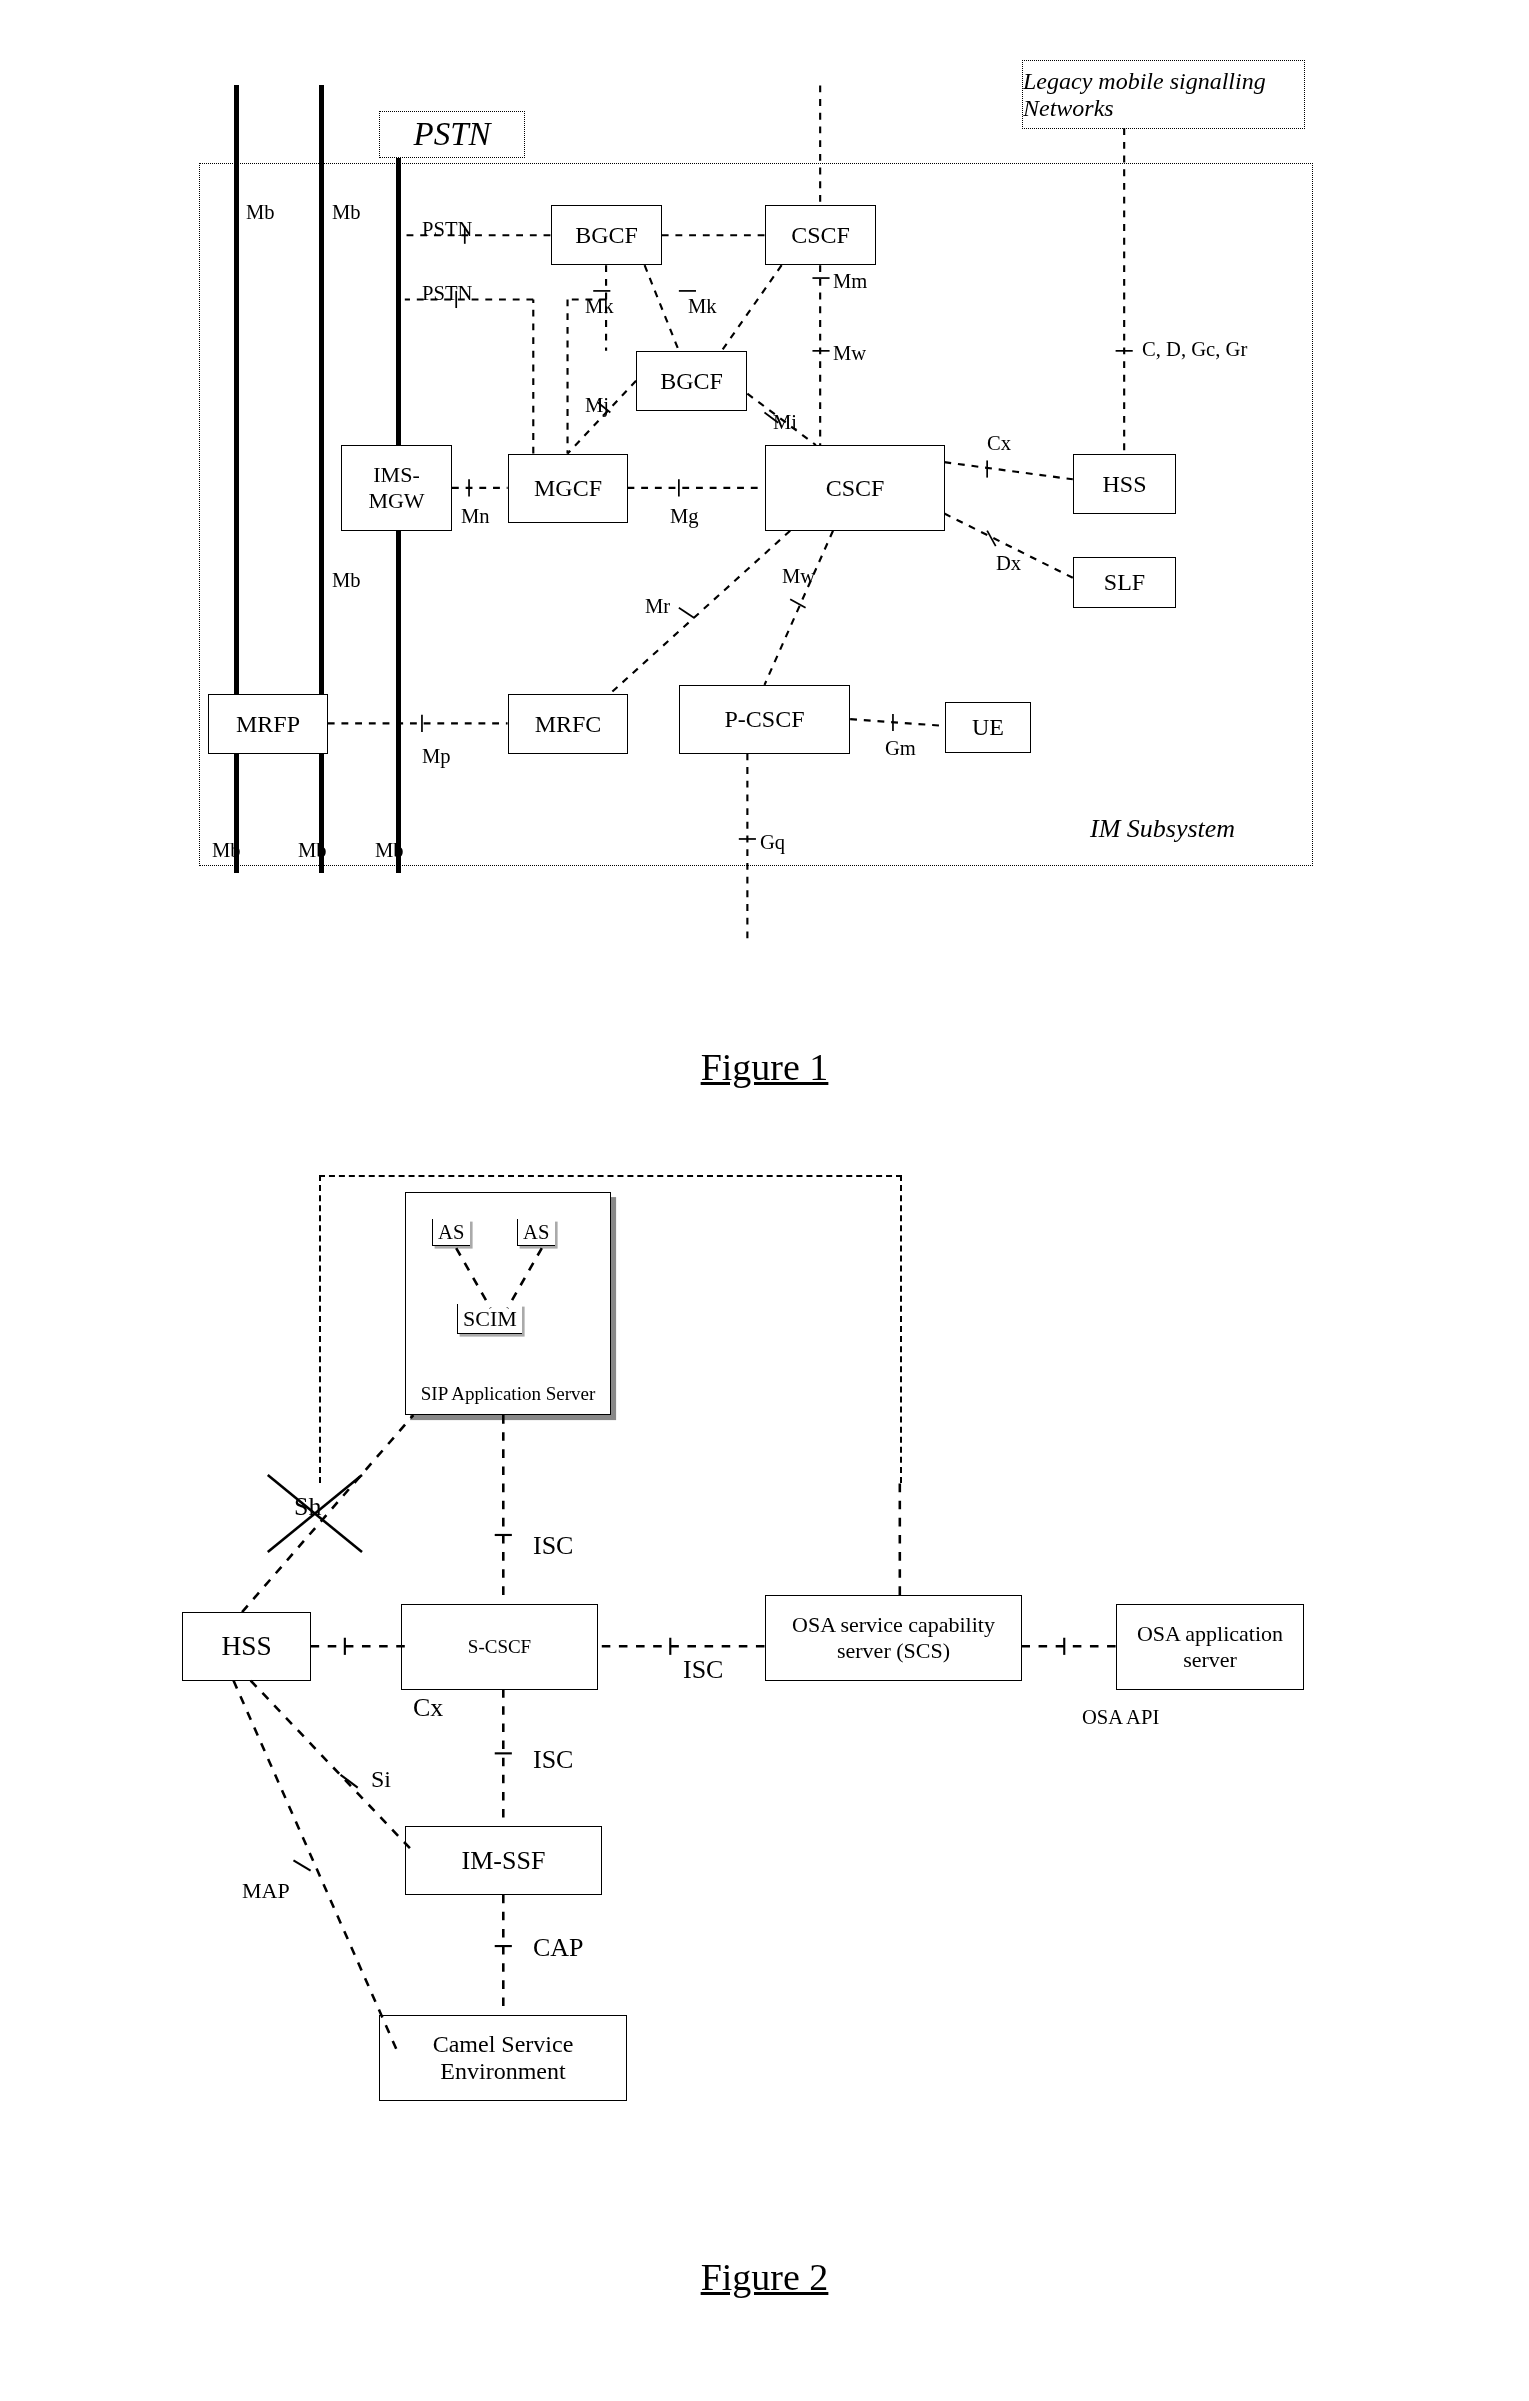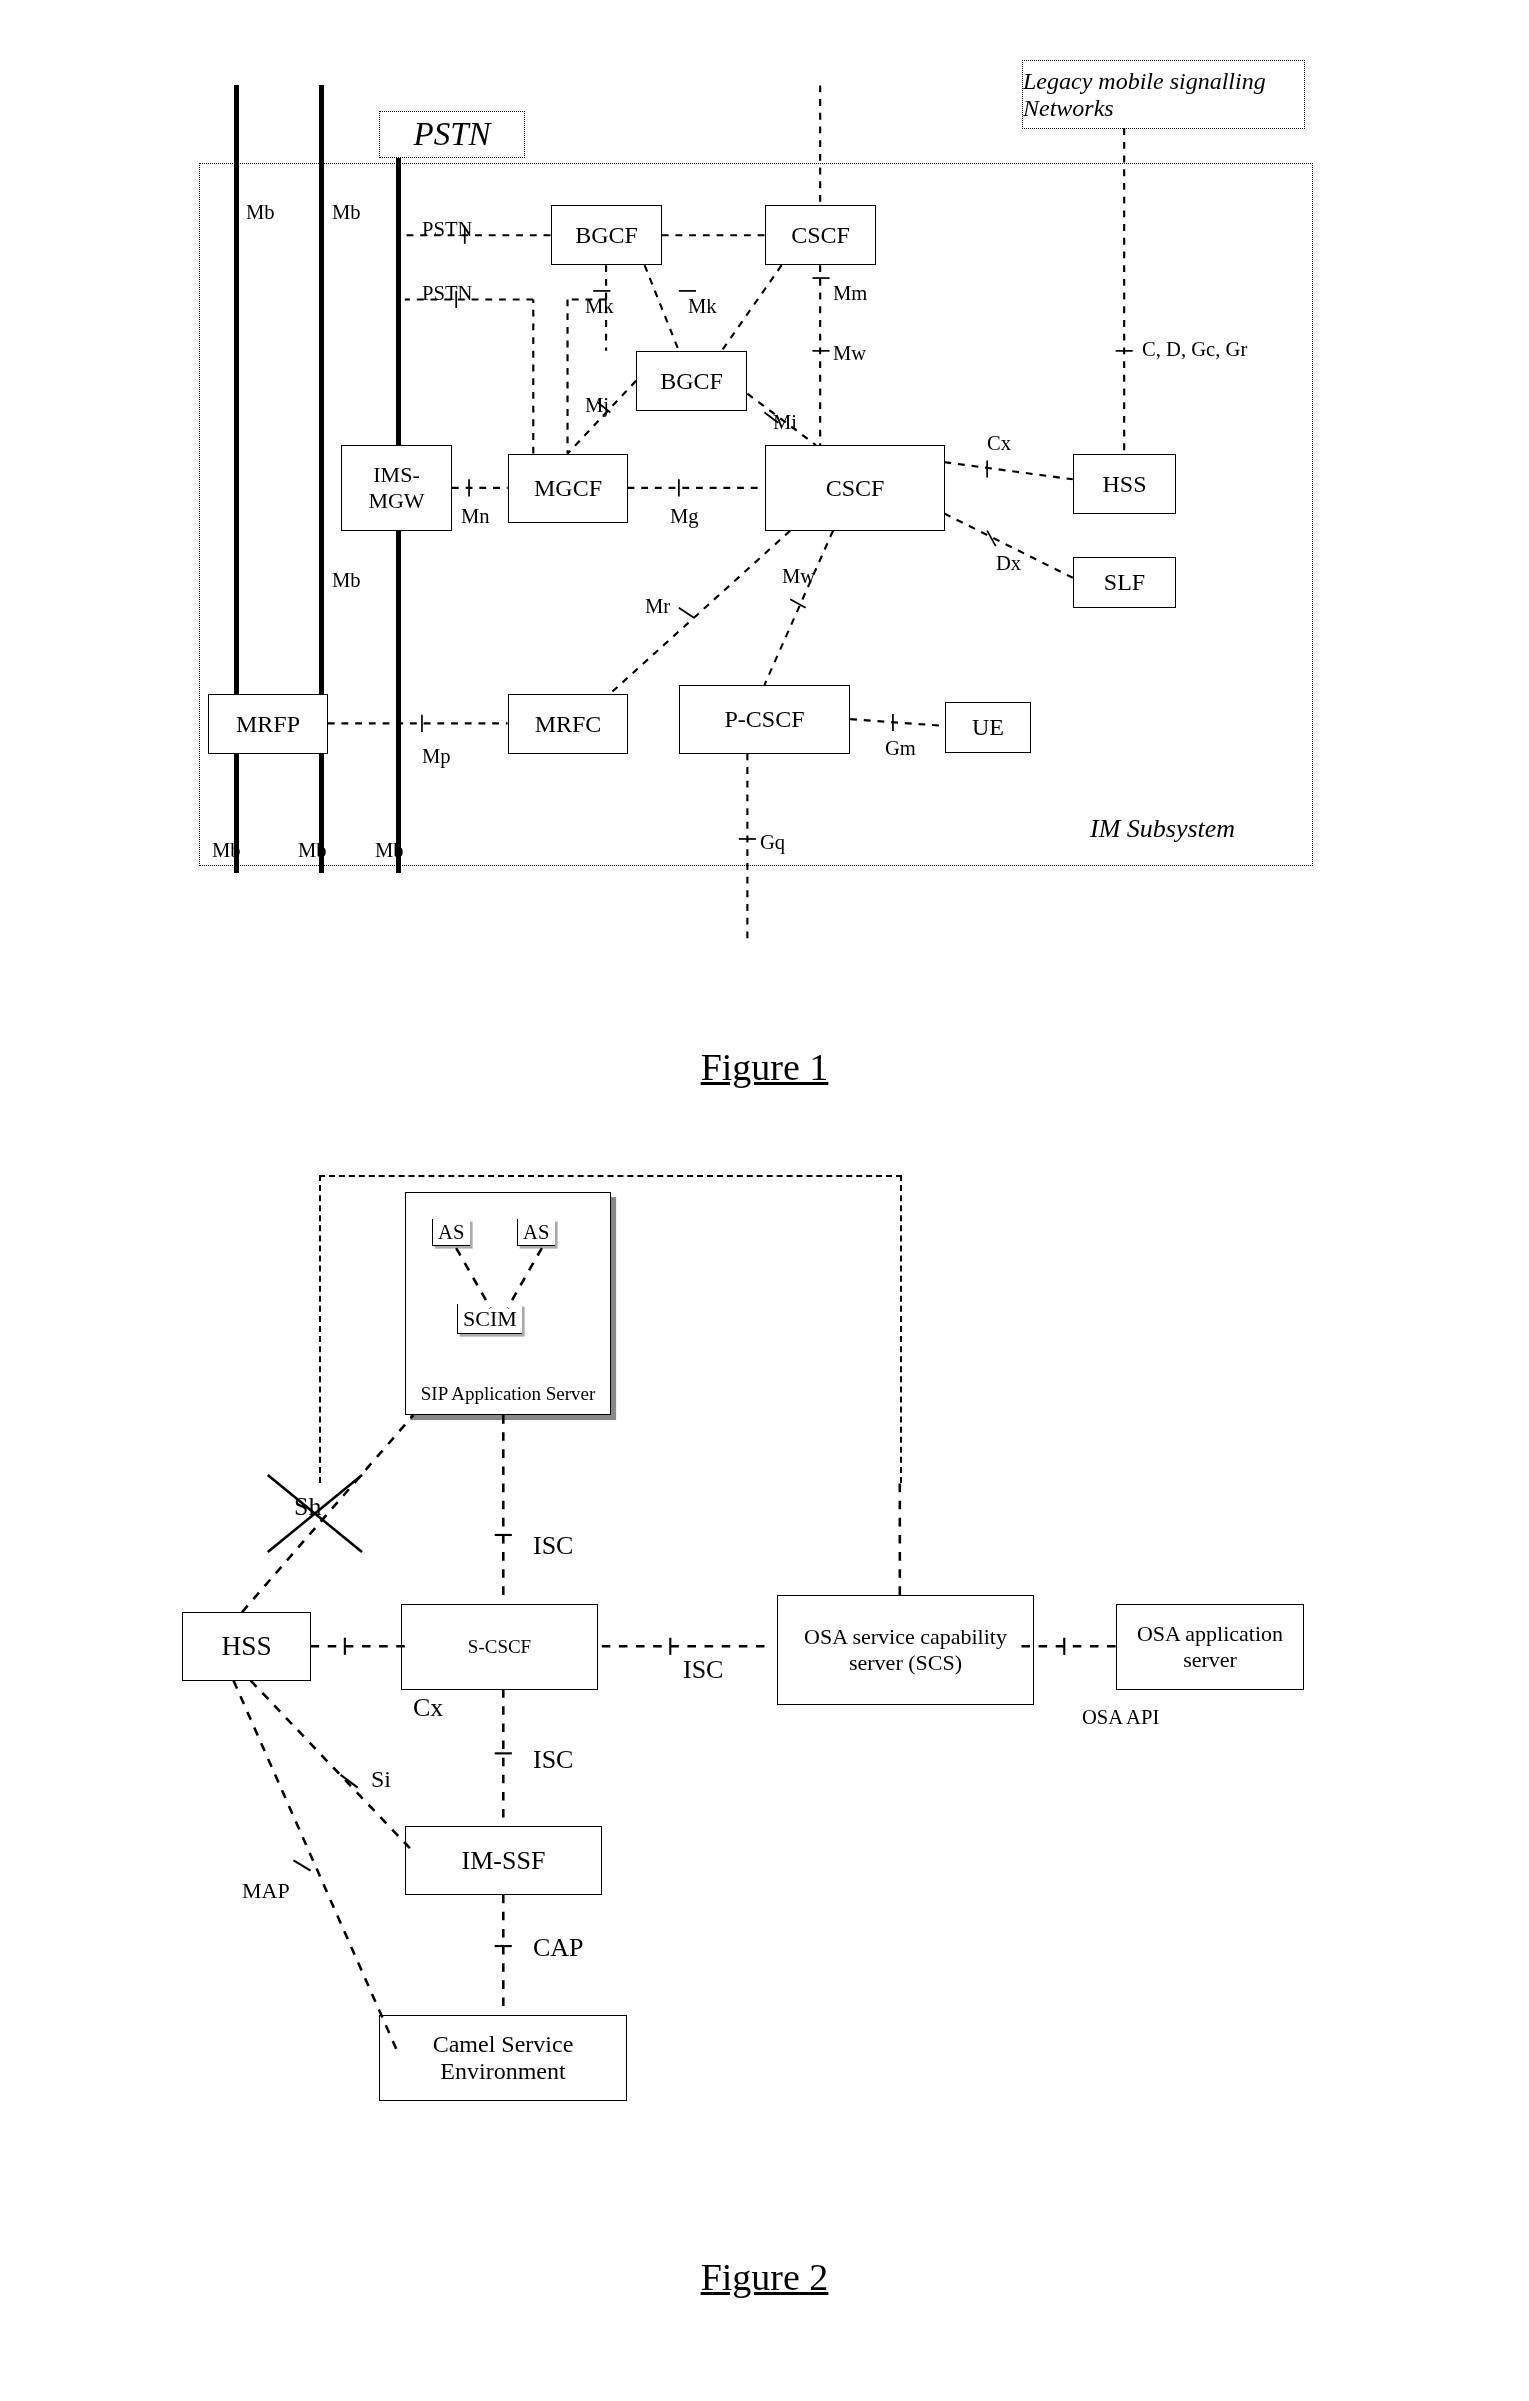--- a/index.html
+++ b/index.html
@@ -228,21 +228,21 @@
       <line x1="700" y1="442" x2="716" y2="454"></line>
     </g>
   </svg>
 
   <span class="label" style="left:81px; top:167px;">Mb</span>
   <span class="label" style="left:167px; top:167px;">Mb</span>
   <span class="label" style="left:257px; top:184px;">PSTN</span>
   <span class="label" style="left:257px; top:248px;">PSTN</span>
   <span class="label" style="left:420px; top:261px;">Mk</span>
   <span class="label" style="left:523px; top:261px;">Mk</span>
-  <span class="label" style="left:668px; top:236px;margin-top:12px;">Mm</span>
+  <span class="label" style="left:668px; top:236px;">Mm</span>
   <span class="label" style="left:668px; top:308px;">Mw</span>
   <span class="label" style="left:977px; top:304px;">C, D, Gc, Gr</span>
   <span class="label" style="left:420px; top:360px;text-align:right;">Mj</span>
   <span class="label" style="left:608px; top:377px;">Mi</span>
   <span class="label" style="left:822px; top:398px;">Cx</span>
   <span class="label" style="left:296px; top:471px;">Mn</span>
   <span class="label" style="left:505px; top:471px;">Mg</span>
   <span class="label" style="left:831px; top:518px;">Dx</span>
   <span class="label" style="left:167px; top:535px;">Mb</span>
   <span class="label" style="left:480px; top:561px;">Mr</span>
@@ -267,21 +267,21 @@
     <div class="small-inner" style="left:51px; top:111px; font-size:22px;"><span>SCIM</span></div>
     <div style="position:absolute; left:0; bottom:8.6px; width:100%; text-align:center; font-size:19px;">SIP Application Server</div>
   </div>
 
   <div class="box" style="left:17px; top:454px; width:129px; height:69px; font-size:27.4px;">
       <span>HSS</span>
     </div>
   <div class="box" style="left:236px; top:446px; width:197px; height:86px; font-size:19px;">
       <span>S-CSCF</span>
     </div>
-  <div class="box" style="left:600px; top:437px; width:257px; height:110px; font-size:22px;margin-left:12px;">
+  <div class="box" style="left:600px; top:437px; width:257px; height:86px; font-size:22px;">
       <span>OSA service capability server (SCS)</span>
     </div>
   <div class="box" style="left:951px; top:446px; width:188px; height:86px; font-size:22px;">
       <span>OSA application server</span>
     </div>
   <div class="box" style="left:240px; top:668px; width:197px; height:69px; font-size:26px;justify-content:center;">
       <span>IM-SSF</span>
     </div>
   <div class="box" style="left:214px; top:857px; width:248px; height:86px; font-size:24px;">
       <span>Camel Service Environment</span>

